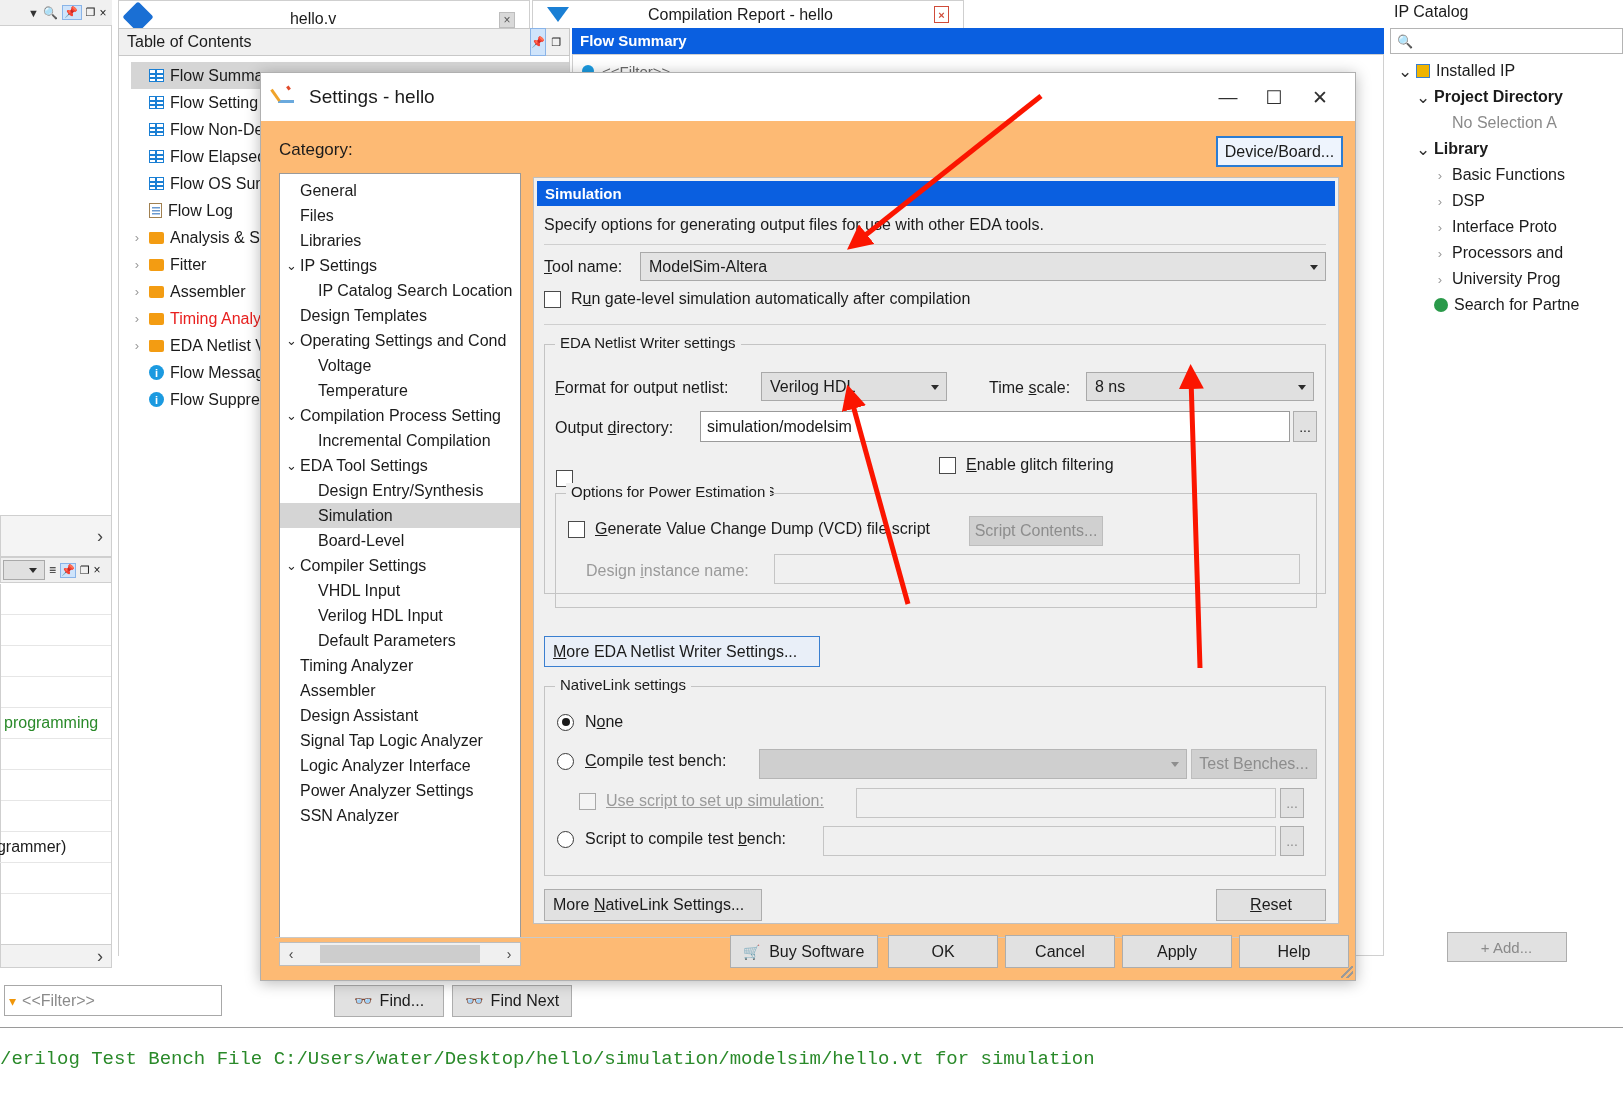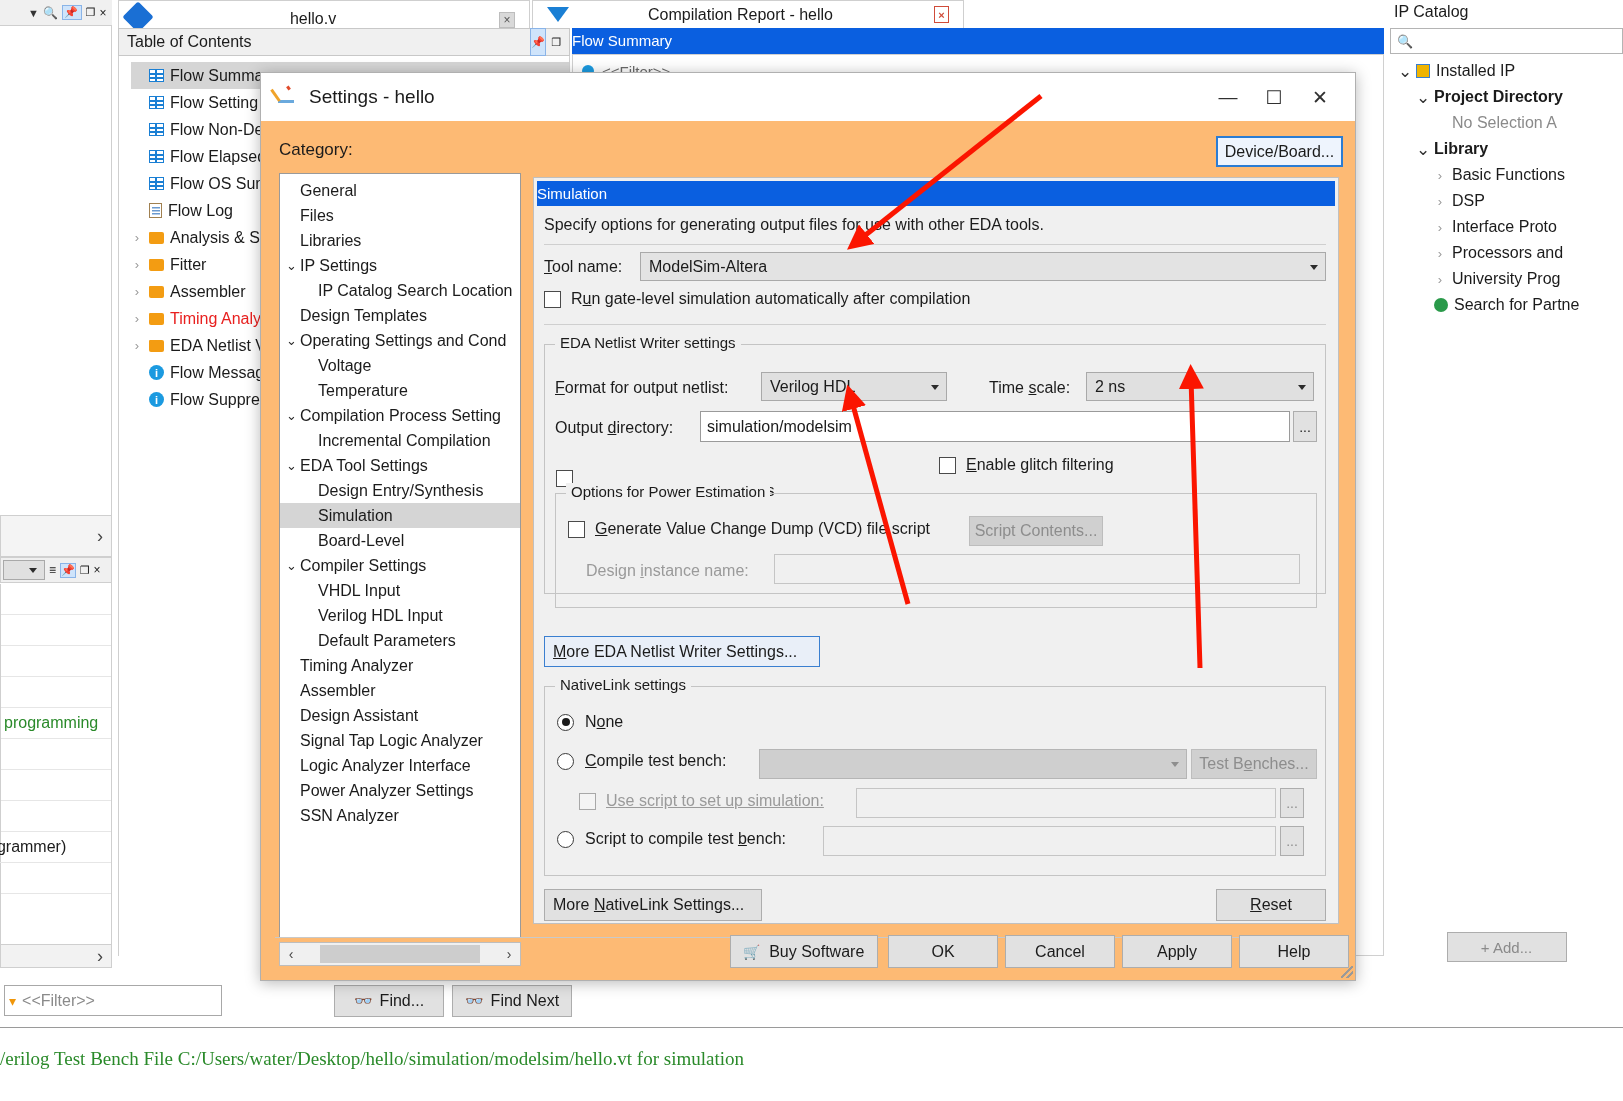--- a/index.html
+++ b/index.html
@@ -18,24 +18,24 @@
   .panelTitle {
     background: #f0f0f0;
     border: 1px solid #c8c8c8;
     height: 26px; line-height: 24px;
     padding-left: 8px;
     font-size: 15px;
   }
   .blueBar {
     background: #0a5fe0;
     color: #ffffff;
-    font-weight: normal;
+    font-weight: bold;
     font-size: 15px;
     height: 24px; line-height: 24px;
-    padding-left: 0;
+    padding-left: 8px;
   }
   .btn {
     background: #e1e1e1;
     border: 1px solid #adadad;
     font-family: "Liberation Sans", sans-serif;
     font-size: 15px;
     color: #1b1b1b;
     display: flex; align-items: center; justify-content: center;
     cursor: default;
   }
@@ -386,21 +386,21 @@
   <div class="btn" style="position:absolute;left:334px;top:985px;width:110px;height:32px;gap:7px;">
     <span style="color:#1a6fd4;font-size:15px;">👓</span>
     <span style="font-size:16px;">Find...</span>
   </div>
   <div class="btn" style="position:absolute;left:452px;top:985px;width:120px;height:32px;gap:7px;">
     <span style="color:#1a6fd4;font-size:15px;">👓</span>
     <span style="font-size:16px;">Find Next</span>
   </div>
 
   <div style="position:absolute;left:0;top:1027px;width:1623px;height:1px;background:#9a9a9a;"></div>
-  <div style="position:absolute;left:0;top:1048px;width:1623px;height:30px;color:#2a8a2a;font-family:Liberation Serif, serif;font-size:19px;white-space:nowrap;overflow:hidden;">
+  <div style="position:absolute;left:0;top:1048px;width:1623px;height:30px;color:#2a8a2a;font-family:Liberation Mono, monospace;font-size:19px;white-space:nowrap;overflow:hidden;">
     <span>/erilog Test Bench File C:/Users/water/Desktop/hello/simulation/modelsim/hello.vt for simulation</span>
   </div>
 
   <div id="dlg">
 
     <div id="dlgTitle">
       <span style="display:inline-block;width:22px;height:22px;margin-right:12px;position:relative;">
         <span style="position:absolute;left:3px;top:14px;width:16px;height:3px;background:#6aa9dd;"></span>
         <span style="position:absolute;left:3px;top:1px;width:3px;height:14px;background:#f0a32a;transform:rotate(-35deg);transform-origin:bottom;"></span>
         <span style="position:absolute;left:12px;top:0px;width:3px;height:4px;background:#e04a2a;transform:rotate(-35deg);"></span>
@@ -569,21 +569,21 @@
         </div>
         <div class="combo" style="position:absolute;left:216px;top:27px;width:186px;height:29px;">
           <span style="font-size:16px;">Verilog HDL</span>
           <span class="arrow"></span>
         </div>
 
         <div style="position:absolute;left:444px;top:34px;font-size:16px;">
           Time <span class="u">s</span>cale:
         </div>
         <div class="combo" style="position:absolute;left:541px;top:27px;width:228px;height:29px;">
-          <span style="font-size:16px;">2 ns</span>
+          <span style="font-size:16px;">8 ns</span>
           <span class="arrow"></span>
         </div>
 
         <div style="position:absolute;left:10px;top:74px;font-size:16px;">
           Output <span class="u">d</span>irectory:
         </div>
         <div class="txt" style="position:absolute;left:155px;top:66px;width:590px;height:31px;">
           <span style="font-size:16px;">simulation/modelsim</span>
         </div>
         <div class="btn" style="position:absolute;left:748px;top:66px;width:24px;height:31px;font-size:14px;">

